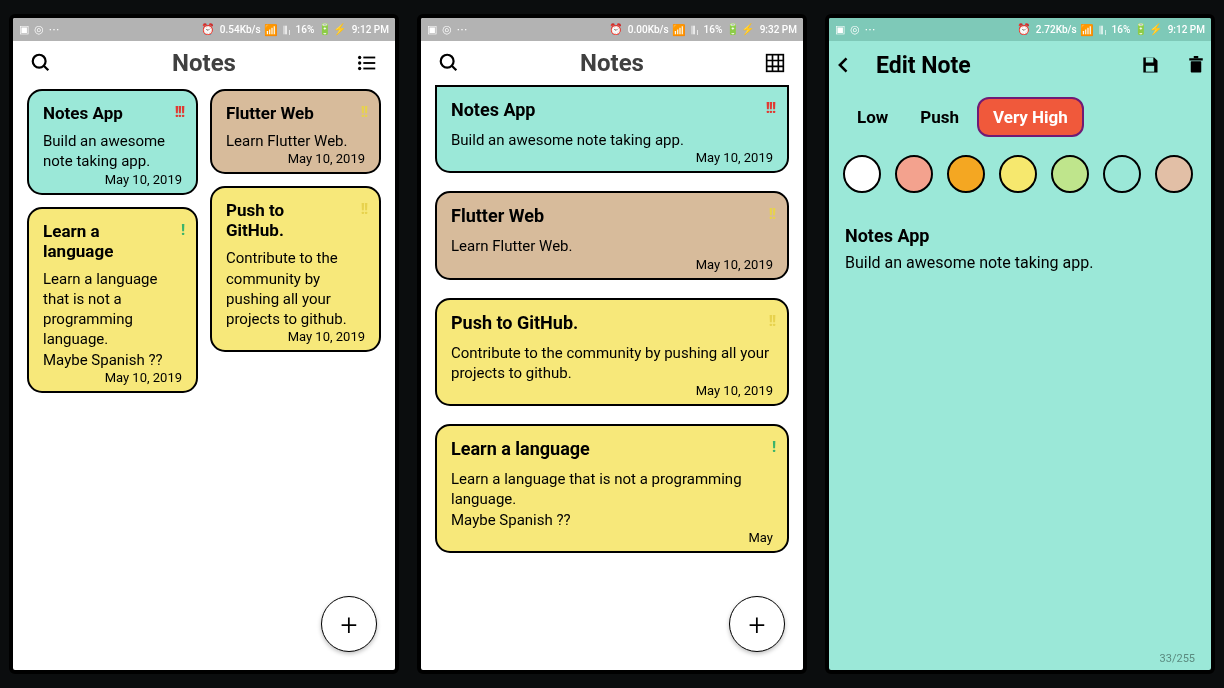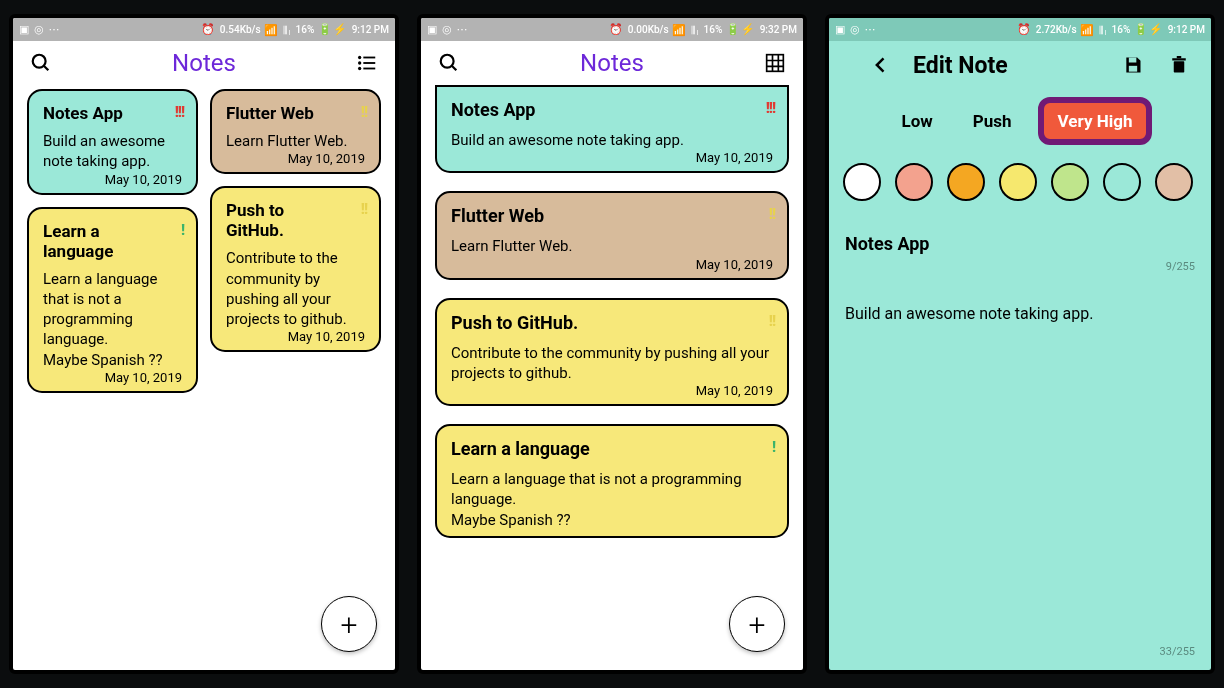--- a/index.html
+++ b/index.html
@@ -45,22 +45,22 @@
   
   .app-bar {
     height: 44px;
     display: flex;
     align-items: center;
     justify-content: space-between;
     padding: 0 14px;
   }
   .app-title {
     font-size: 24px;
-    font-weight: 400;
-    color: #6d28d9;
+    font-weight: 700;
+    color: #404040;
   }
   .icon-btn {
     width: 28px; height: 28px;
     display: flex; align-items: center; justify-content: center;
     cursor: pointer;
   }
 
   
   .content { flex: 1; padding: 4px 14px 0 14px; overflow: hidden; position: relative; }
   .grid { display: grid; grid-template-columns: 1fr 1fr; gap: 12px; align-items: start; }
@@ -103,61 +103,60 @@
     display: flex; align-items: center; justify-content: center;
     font-size: 30px; font-weight: 300;
     cursor: pointer;
     box-shadow: 0 2px 4px rgba(0,0,0,.25);
   }
 
   
   .edit-bar {
     height: 48px;
     display: flex; align-items: center;
-    padding: 0 18px;
+    padding: 0 1px;
     gap: 18px;
-    margin-left: 20px;
   }
   .edit-title { font-size: 23px; font-weight: 700; flex: 1; }
   .priority-row {
     display: flex;
-    gap: 12px;
+    gap: 4px;
     padding: 8px 14px;
     align-items: center;
-    justify-content: center;
+    justify-content: flex-start;
   }
   .prio-opt {
     font-size: 17px; font-weight: 700;
     padding: 8px 14px;
     cursor: pointer;
   }
   .prio-opt.sel {
     background: #f0593b;
     color: #fff;
-    border: 6px solid #701a75;
+    border: 2px solid #701a75;
     border-radius: 12px;
   }
   .color-row {
     display: flex;
     gap: 14px;
     padding: 10px 14px;
     overflow: hidden;
   }
   .color-swatch {
     width: 38px; height: 38px;
     border: 2px solid #000;
     border-radius: 50%;
     flex-shrink: 0;
     cursor: pointer;
   }
   .edit-fields { padding: 22px 16px; flex: 1; display: flex; flex-direction: column; position: relative; }
   .field-title { font-size: 18px; font-weight: 700; margin-bottom: 6px; }
   .char-count { font-size: 11px; color: #5a8a7f; text-align: right; margin-bottom: 30px; }
   .field-body { font-size: 16px; line-height: 1.4; }
-  .char-count.abs { position: absolute; right: 16px; bottom: 12px; margin: 0; }
+  .char-count.abs { position: absolute; right: 16px; bottom: 5px; margin: 0; }
 
   .sm-icons { font-size: 11px; letter-spacing: 1px; }
 </style>
 </head>
 <body>
 
 <div class="phone">
   <div class="status-bar">
     <div class="status-left">
         <span class="sm-icons">▣ ◎ ⋯</span>
@@ -282,20 +281,21 @@
         <div class="priority-mark h">!!</div>
         <div class="card-title lg">Push to GitHub.</div>
         <div class="card-body">Contribute to the community by pushing all your projects to github.</div>
         <div class="card-date">May 10, 2019</div>
       </div>
       <div class="card yellow">
         <div class="priority-mark l">!</div>
         <div class="card-title lg">Learn a language</div>
         <div class="card-body" style="white-space:pre-line">Learn a language that is not a programming language.
 Maybe Spanish ??</div>
+        <div class="card-date">May</div>
       </div>
     </div>
     <div class="fab">
       <span>+</span>
     </div>
   </div>
 </div>
 
 <div class="phone edit">
   <div class="status-bar edit">
@@ -346,17 +346,16 @@
     <div class="color-swatch" style="background:#f3a28e"></div>
     <div class="color-swatch" style="background:#f4a722"></div>
     <div class="color-swatch" style="background:#f6e86e"></div>
     <div class="color-swatch" style="background:#bfe58c"></div>
     <div class="color-swatch" style="background:#9be8d8"></div>
     <div class="color-swatch" style="background:#e2bfa6"></div>
   </div>
 
   <div class="edit-fields">
     <div class="field-title">Notes App</div>
-    <div class="char-count">9/255</div>
     <div class="field-body">Build an awesome note taking app.</div>
     <div class="char-count abs">33/255</div>
   </div>
 </div>
 
 </body></html>

